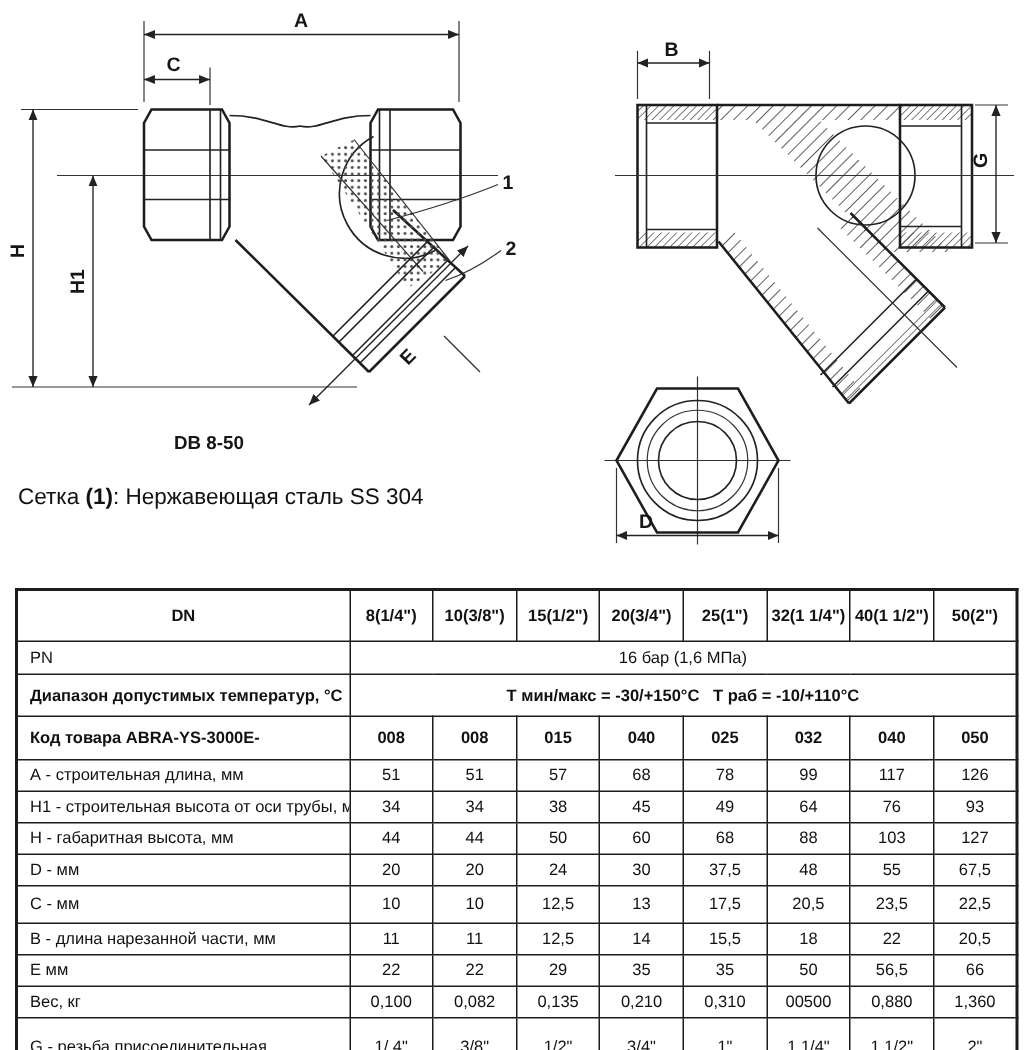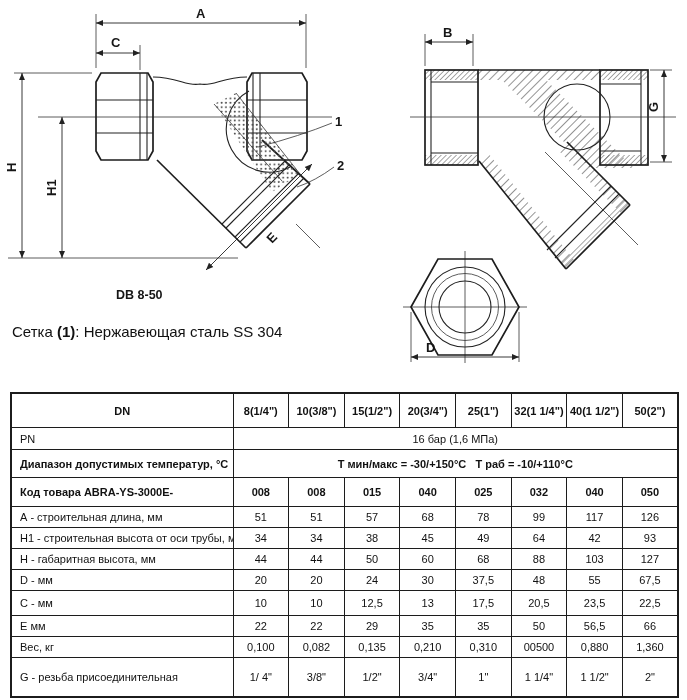--- a/index.html
+++ b/index.html
@@ -228,21 +228,21 @@
           <td>126</td>
         </tr>
         <tr style="height: 21px;">
           <td class="lbl">Н1 - строительная высота от оси трубы, мм</td>
           <td>34</td>
           <td>34</td>
           <td>38</td>
           <td>45</td>
           <td>49</td>
           <td>64</td>
-          <td>42</td>
+          <td>76</td>
           <td>93</td>
         </tr>
         <tr style="height: 21px; padding-left: 32px;">
           <td class="lbl">Н - габаритная высота, мм</td>
           <td>44</td>
           <td>44</td>
           <td>50</td>
           <td>60</td>
           <td>68</td>
           <td>88</td>
@@ -265,20 +265,31 @@
           <td>10</td>
           <td>10</td>
           <td>12,5</td>
           <td>13</td>
           <td>17,5</td>
           <td>20,5</td>
           <td>23,5</td>
           <td>22,5</td>
         </tr>
         <tr style="height: 21px;">
+          <td class="lbl">В - длина нарезанной части, мм</td>
+          <td>11</td>
+          <td>11</td>
+          <td>12,5</td>
+          <td>14</td>
+          <td>15,5</td>
+          <td>18</td>
+          <td>22</td>
+          <td>20,5</td>
+        </tr>
+        <tr style="height: 21px;">
           <td class="lbl">Е  мм</td>
           <td>22</td>
           <td>22</td>
           <td>29</td>
           <td>35</td>
           <td>35</td>
           <td>50</td>
           <td>56,5</td>
           <td>66</td>
         </tr>

